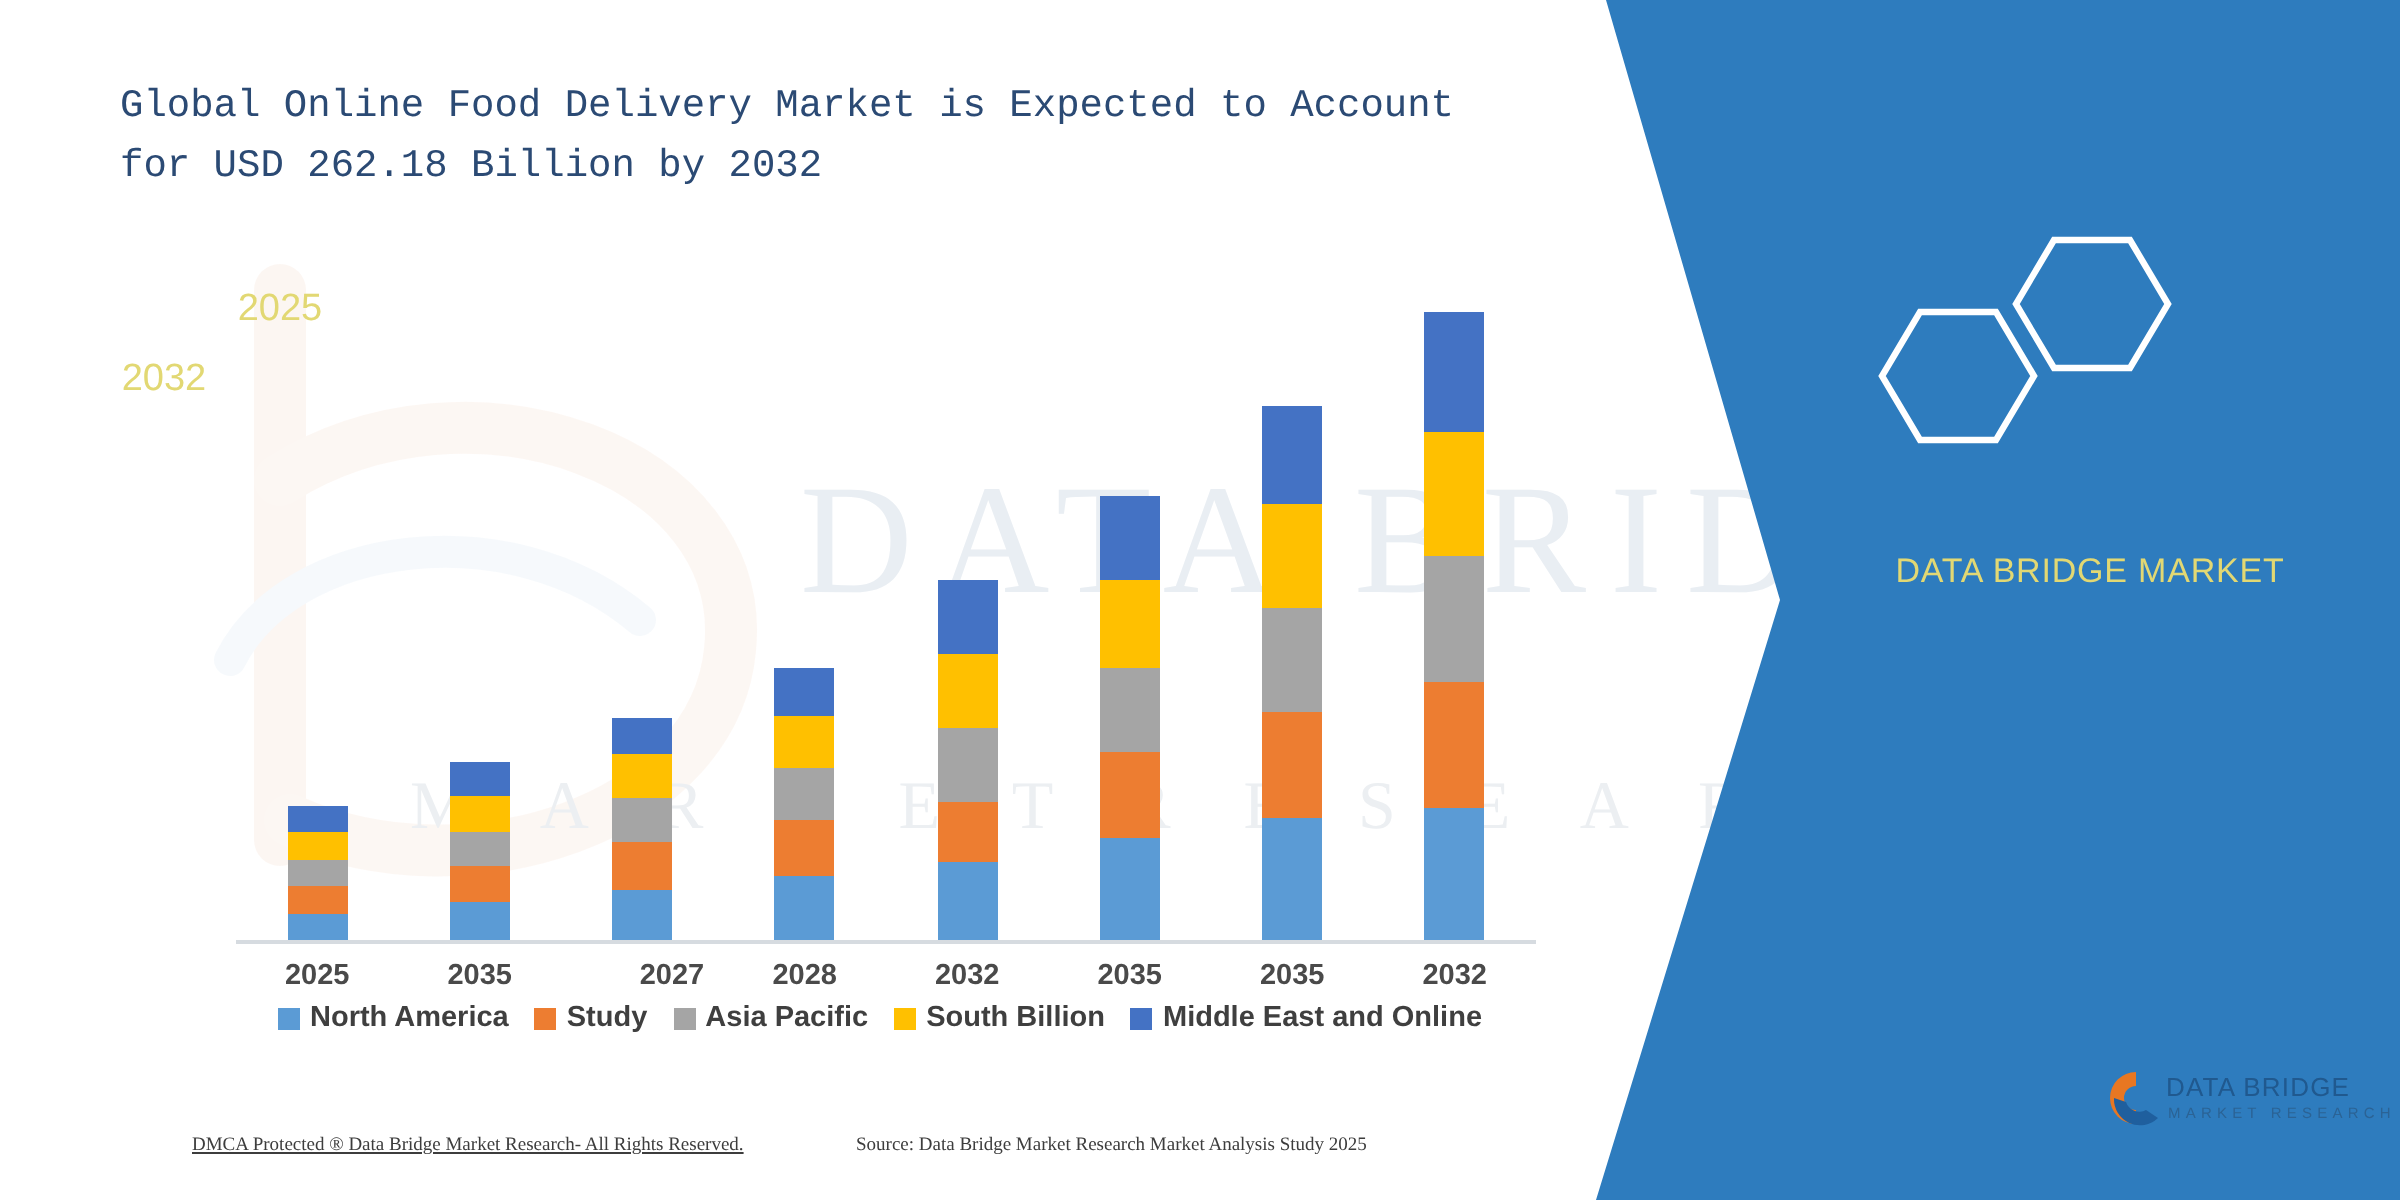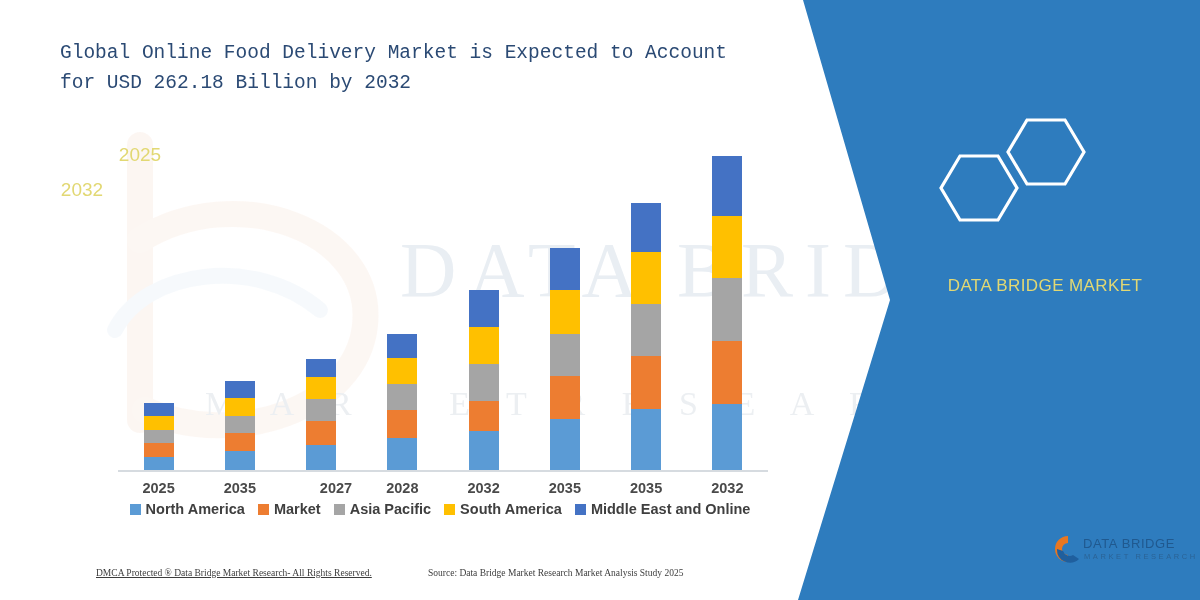--- a/index.html
+++ b/index.html
@@ -324,29 +324,29 @@
         <div class="xlabel" style="left: 496.125px;">2035</div>
         <div class="xlabel" style="left: 577.375px;">2032</div>
       </div>
     <div class="legend" id="legend">
         <div class="legend-item">
           <span class="legend-swatch" style="background: rgb(91, 155, 213);"></span>
           <span class="legend-text">North America</span>
         </div>
         <div class="legend-item">
           <span class="legend-swatch" style="background: rgb(237, 125, 49);"></span>
-          <span class="legend-text">Market</span>
+          <span class="legend-text">Study</span>
         </div>
         <div class="legend-item">
           <span class="legend-swatch" style="background: rgb(165, 165, 165);"></span>
           <span class="legend-text">Asia Pacific</span>
         </div>
         <div class="legend-item">
           <span class="legend-swatch" style="background: rgb(255, 192, 0);"></span>
-          <span class="legend-text">South America</span>
+          <span class="legend-text">South Billion</span>
         </div>
         <div class="legend-item">
           <span class="legend-swatch" style="background: rgb(68, 114, 196);"></span>
           <span class="legend-text">Middle East and Online</span>
         </div>
       </div>
   </div>
 
   <div class="footer-left">DMCA Protected ® Data Bridge Market Research- All Rights Reserved.</div>
   <div class="footer-right">Source: Data Bridge Market Research Market Analysis Study 2025</div>

